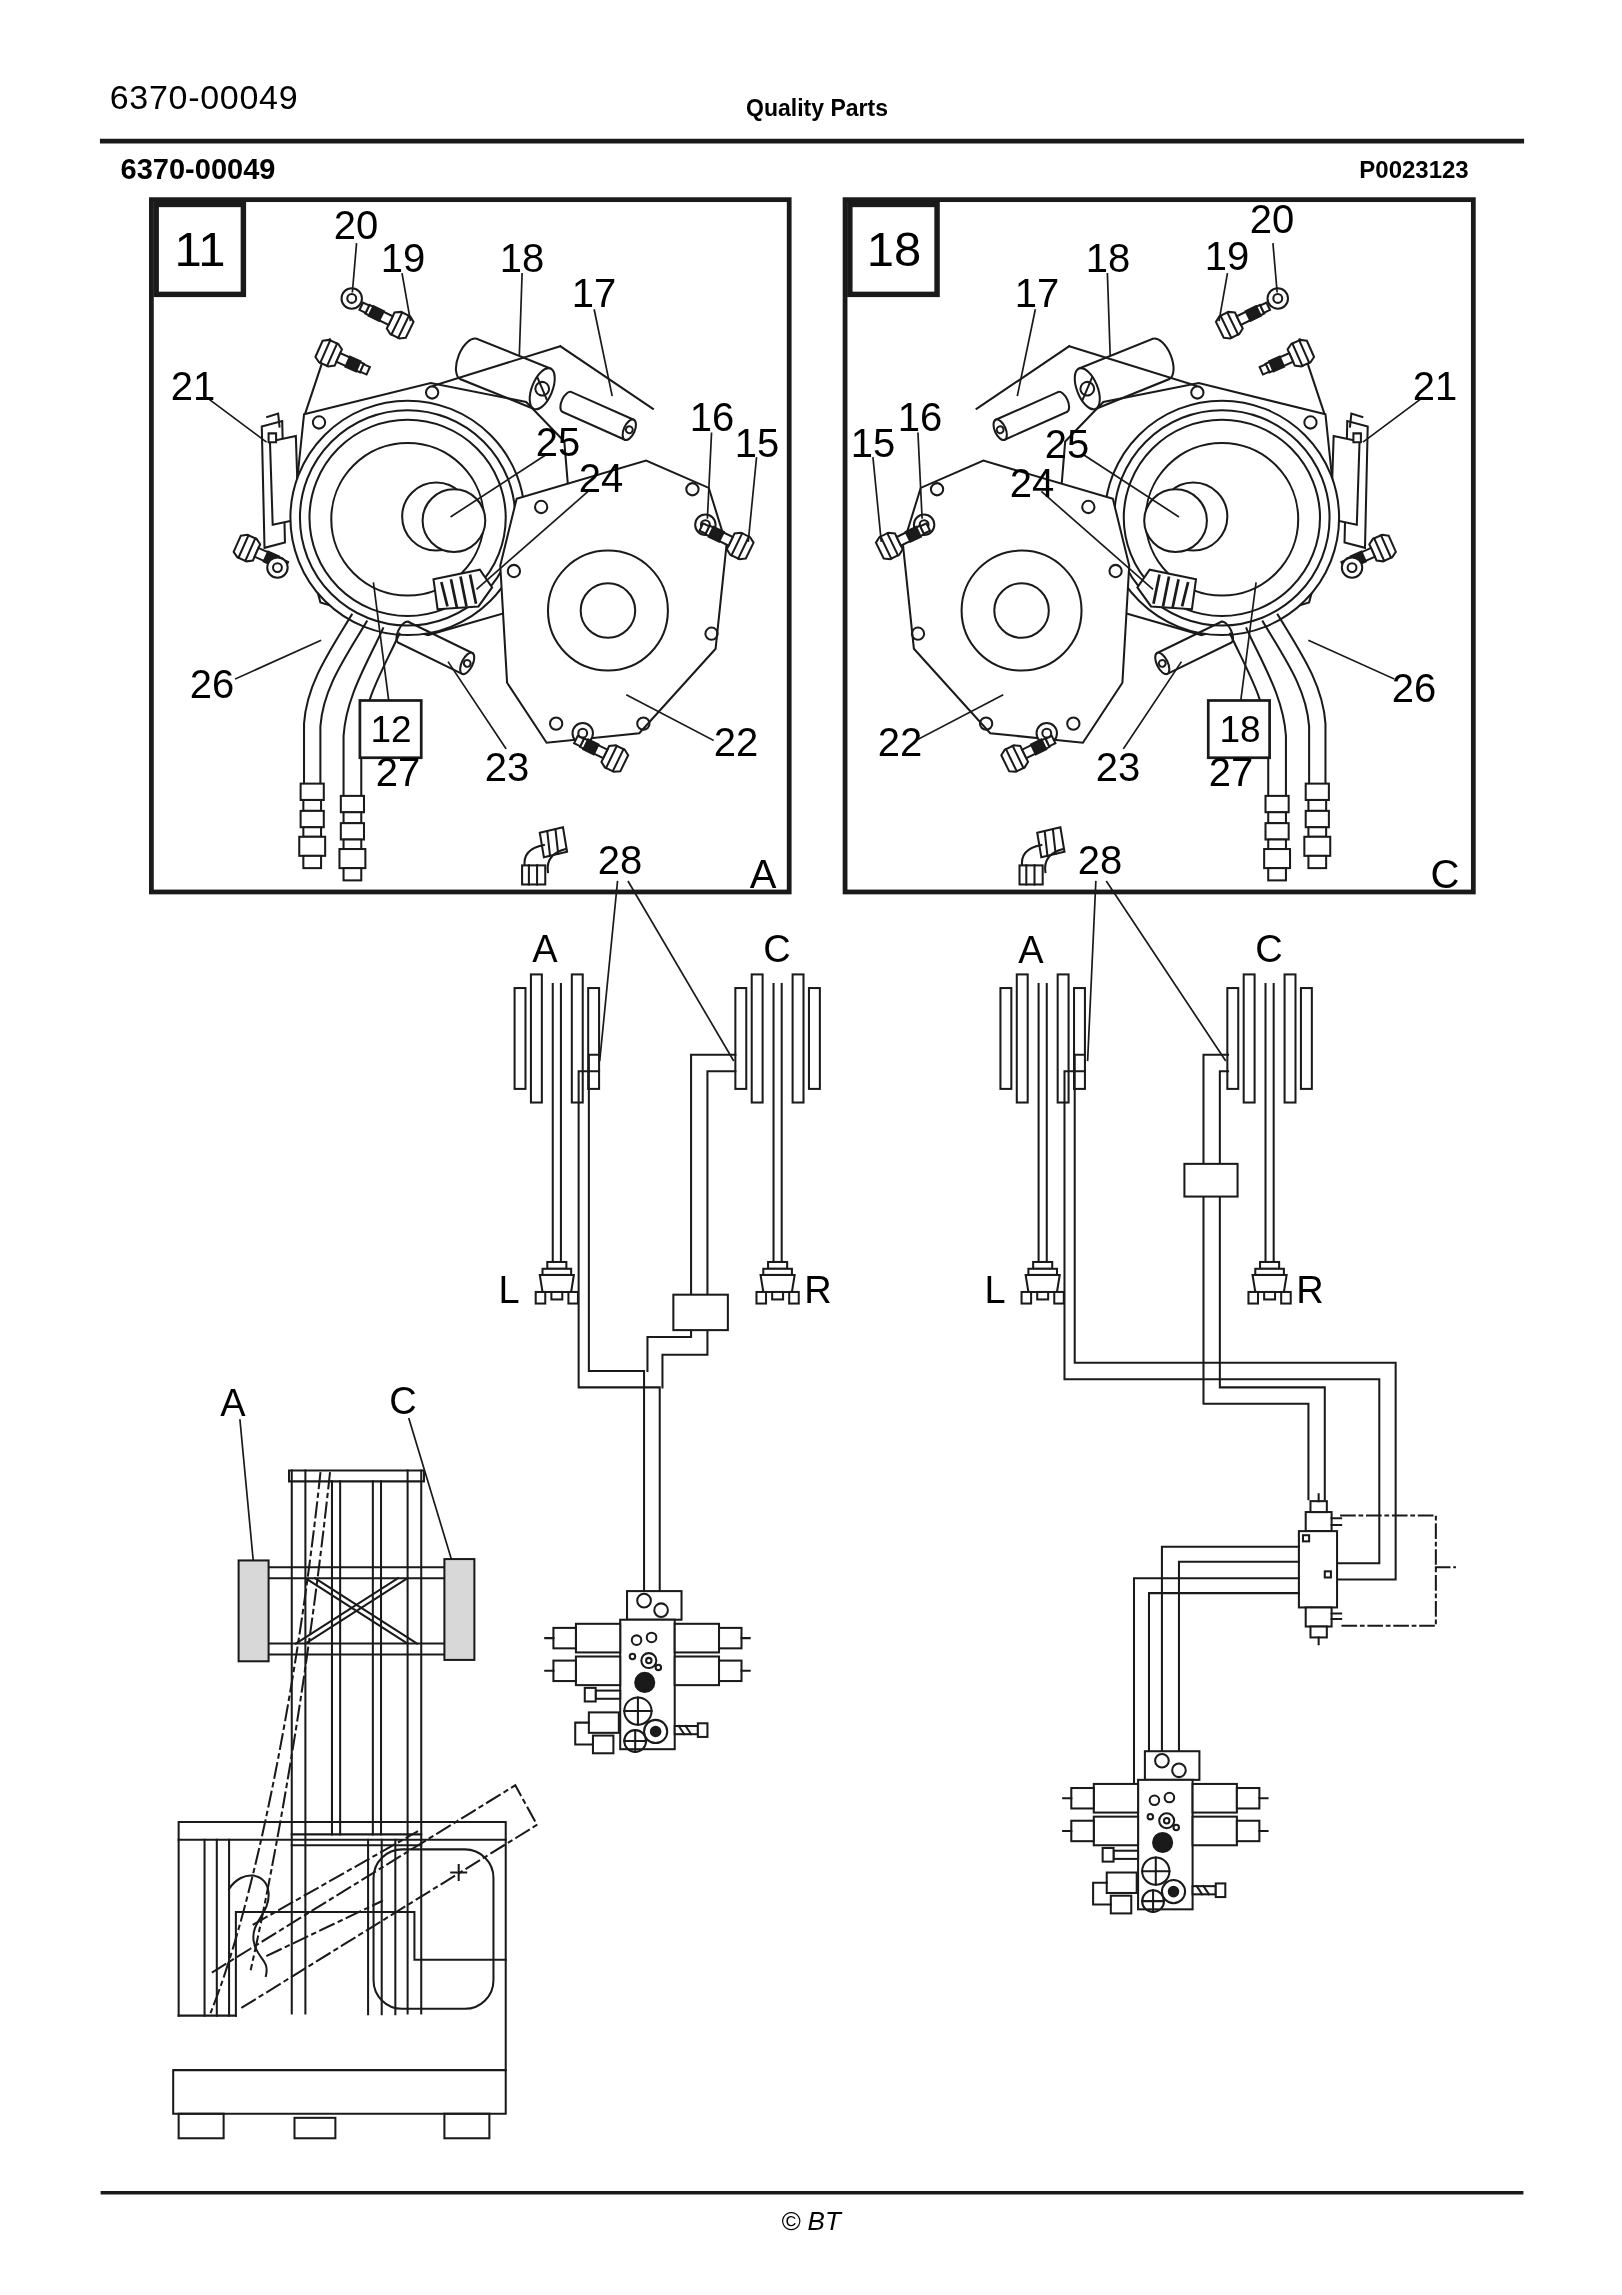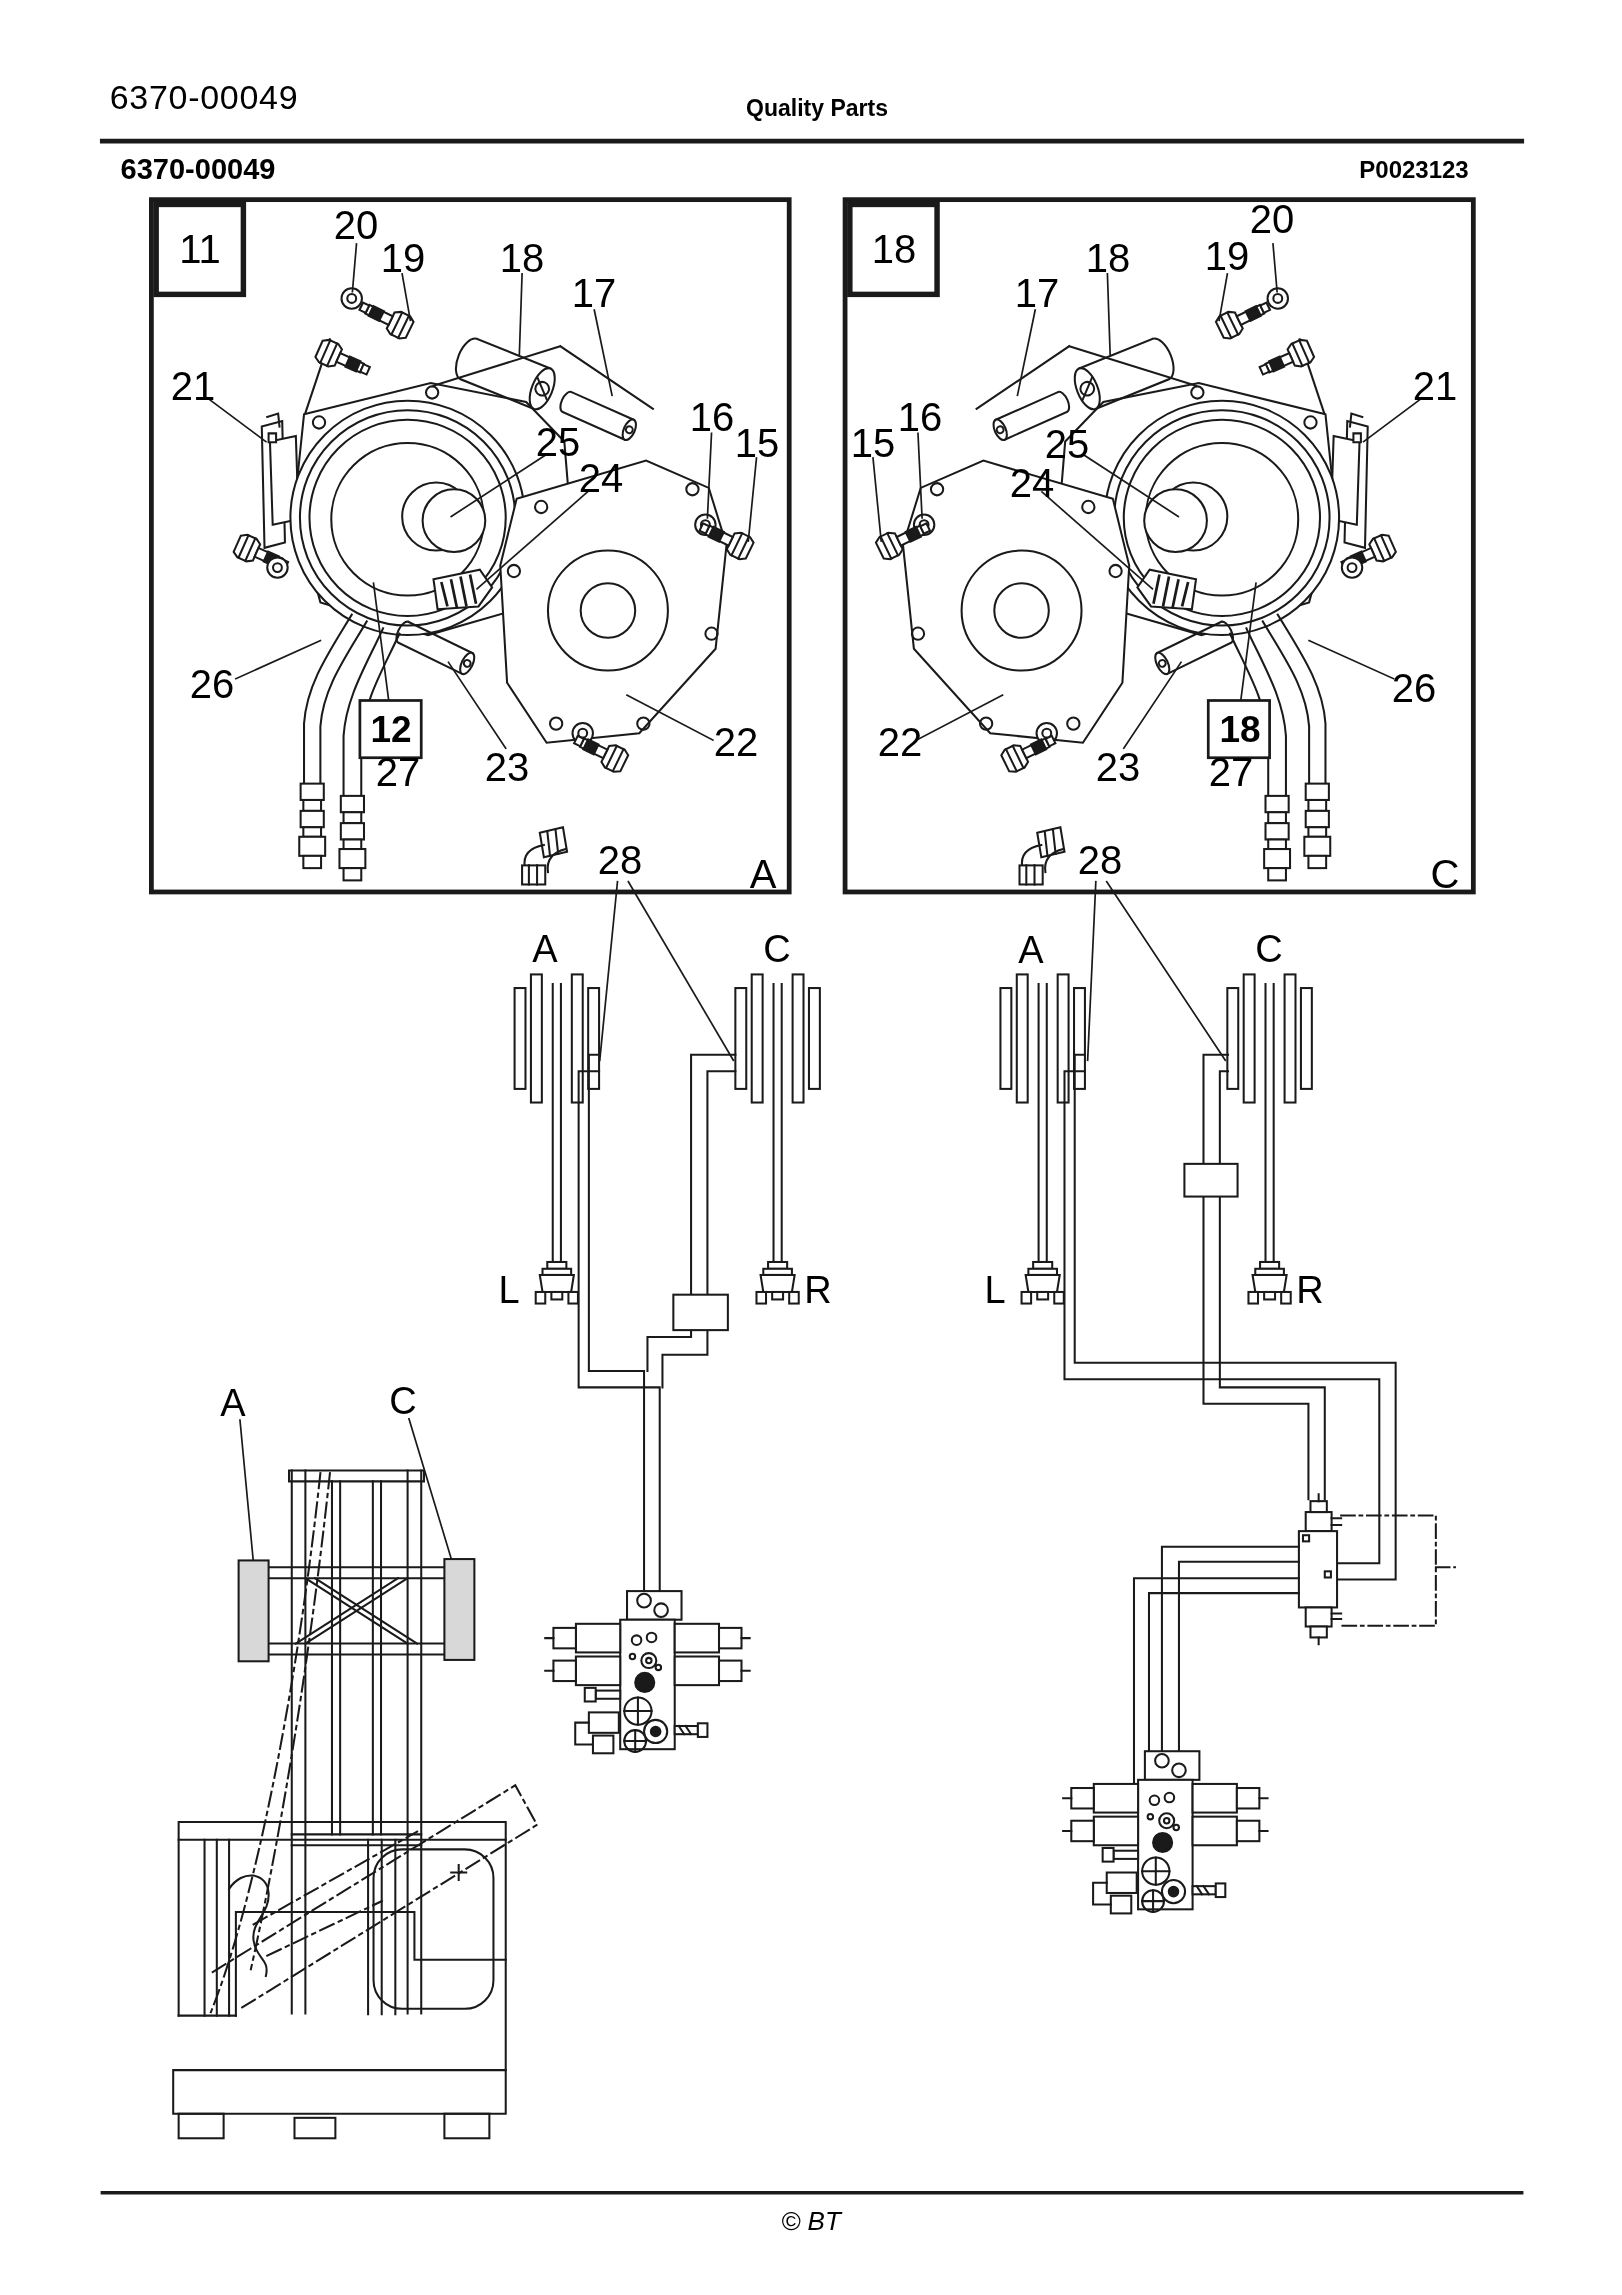--- a/index.html
+++ b/index.html
@@ -2,22 +2,22 @@
 <html style="font-size:11px"><head>
 <meta charset="utf-8">
 <style>
   html,body{margin:0;padding:0;background:#ffffff;}
   #page{position:relative;width:1622px;height:2295px;background:#ffffff;overflow:hidden;
         font-family:"Liberation Sans",sans-serif;color:#111;}
   #art{position:absolute;left:0;top:0;}
   .lbl{position:absolute;transform:translate(-50%,-50%);white-space:nowrap;
        color:#000000;line-height:1;}
   .co{font-size:40px;font-weight:400;}
-  .viewno{font-size:40px;font-weight:400;}
-  .subno{font-size:37px;font-weight:700;}
+  .viewno{font-size:49px;font-weight:400;}
+  .subno{font-size:37px;font-weight:400;}
   .corner{font-size:40px;font-weight:400;}
   .routeletter{font-size:38px;font-weight:400;}
   .hdr-doc{font-size:34px;font-weight:400;letter-spacing:0.7px;}
   .hdr-title{font-size:23px;font-weight:700;}
   .sec-doc{font-size:29px;font-weight:700;}
   .fig-code{font-size:24px;font-weight:700;}
   .foot{font-size:26px;font-weight:400;font-style:italic;}
 </style>
 </head>
 <body>

